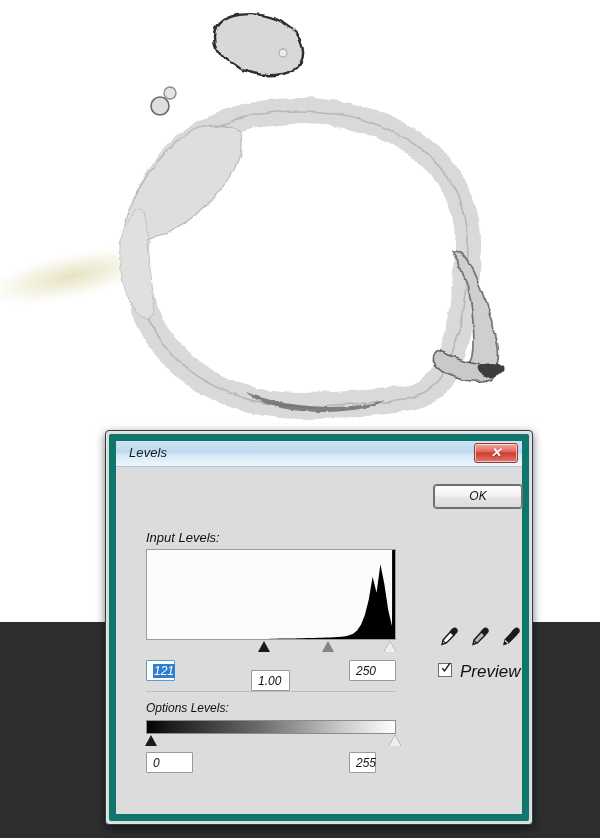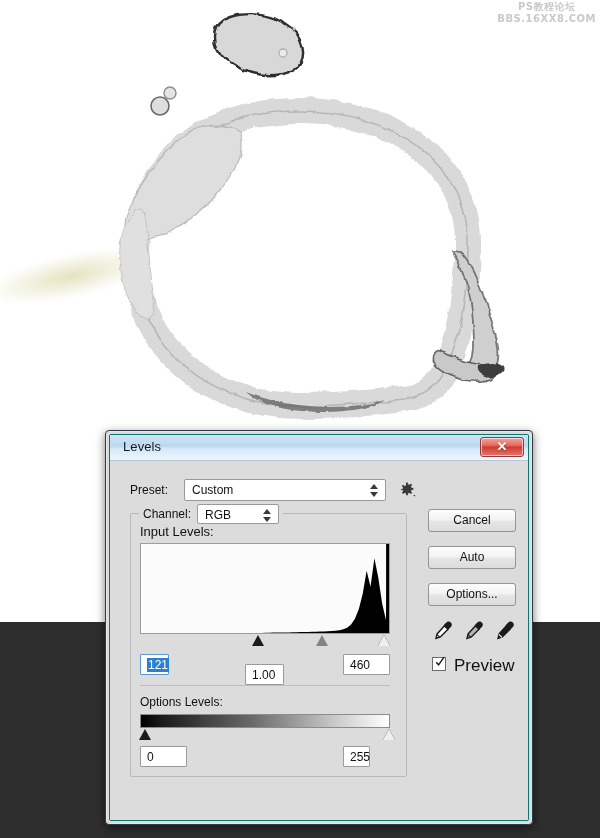--- a/index.html
+++ b/index.html
@@ -40,24 +40,25 @@
   .dialog{
     position:absolute;left:105px;top:430px;width:428px;height:395px;
     background:#dcdcdc;
     border:1px solid #2d3b4b;
     border-radius:4px;
     box-shadow:0 3px 10px rgba(0,0,0,.55), 0 0 0 1px rgba(255,255,255,.25) inset;
     box-sizing:border-box;
   }
   .dialog-inner{
     position:absolute;left:3px;top:3px;right:3px;bottom:3px;
-    border:1px solid #0f766e;
+    border:7px solid #0f766e;
     background:#f97316;
     border-radius:2px;
     box-sizing:border-box;
+    font-style:italic;
   }
   .titlebar{
     position:absolute;left:0;top:0;right:0;height:26px;
     background:linear-gradient(to bottom,#cfe4f5 0%,#bcd9ef 45%,#d4e9f8 55%,#eef6fc 100%);
     border-bottom:1px solid #b7c6d3;
     box-sizing:border-box;
   }
   .title-text{
     position:absolute;left:13px;top:4px;font-size:13px;color:#1a1a1a;
     letter-spacing:.1px;
@@ -265,63 +266,34 @@
                  C262,78 238,72 224,58 C212,46 212,28 224,20 C228,17 233,16 238,15 Z" fill="#d8d8d8" stroke="#2f2f2f" stroke-width="2.4"></path>
       </g>
 
       <circle cx="283" cy="53" r="4" fill="#ececec" stroke="#b0b0b0" stroke-width="1.3"></circle>
       <circle cx="160" cy="106" r="9" fill="#dedede" stroke="#6a6a6a" stroke-width="1.6"></circle>
       <circle cx="170" cy="93" r="6" fill="#e4e4e4" stroke="#8d8d8d" stroke-width="1.4"></circle>
       <circle cx="294" cy="29" r="1.6" fill="#b9b9b9"></circle>
     </svg>
   </div>
 
-  <div class="watermark">
-    <span class="wm1">PS教程论坛</span>
-    <span class="wm2">BBS.16XX8.COM</span>
-  </div>
 
   <div class="dialog">
     <div class="dialog-inner">
 
       <div class="titlebar">
         <div class="title-text">Levels</div>
         <div class="close-btn">
           <div class="x">✕</div>
         </div>
       </div>
 
       <div class="body">
 
-        <div class="row-preset">
-          <div class="lbl label-preset">Preset:</div>
-          <div class="combo combo-preset">
-            <div class="ctext">Custom</div>
-            <div class="spin"></div>
-          </div>
-          <div class="gear">
-            <svg viewBox="0 0 20 20" width="18" height="18">
-              <g fill="#3a3a3a">
-                <path d="M10 6.2a3.8 3.8 0 1 0 0 7.6 3.8 3.8 0 0 0 0-7.6zm0 1.9a1.9 1.9 0 1 1 0 3.8 1.9 1.9 0 0 1 0-3.8z"></path>
-                <path d="M9.1 1.6h1.8l.3 2.1 1.5.6 1.7-1.3 1.3 1.3-1.3 1.7.6 1.5 2.1.3v1.8l-2.1.3-.6 1.5 1.3 1.7-1.3 1.3-1.7-1.3-1.5.6-.3 2.1H9.1l-.3-2.1-1.5-.6-1.7 1.3-1.3-1.3 1.3-1.7-.6-1.5-2.1-.3V9.1l2.1-.3.6-1.5L4.3 5.6l1.3-1.3 1.7 1.3 1.5-.6z"></path>
-              </g>
-              <path d="M17 15.5l2.4 0-1.2 2z" fill="#3a3a3a"></path>
-            </svg>
-          </div>
-        </div>
-
-        <div class="groupbox">
-          <div class="gb-legend">
-            <span class="lbl">Channel:</span>
-            <span class="combo combo-channel">
-              <span class="ctext">RGB</span>
-              <span class="spin"></span>
-            </span>
-          </div>
-        </div>
+
 
         <div class="lbl label-input">Input Levels:</div>
 
         <div class="histo">
           <svg id="histo-svg" width="248" height="89" viewBox="0 0 256 89" preserveAspectRatio="none">
               <path d="M0,89 L0.00,89.00 L4.02,89.00 L8.03,89.00 L12.05,89.00 L16.06,89.00 L20.08,89.00 L24.09,89.00 L28.11,89.00 L32.13,89.00 L36.14,89.00 L40.16,89.00 L44.17,89.00 L48.19,89.00 L52.20,89.00 L56.22,89.00 L60.24,89.00 L64.25,89.00 L68.27,89.00 L72.28,89.00 L76.30,89.00 L80.31,89.00 L84.33,89.00 L88.35,89.00 L92.36,89.00 L96.38,89.00 L100.39,89.00 L104.41,89.00 L108.42,89.00 L112.44,89.00 L116.45,89.00 L120.47,89.00 L124.49,89.00 L128.50,88.73 L132.52,88.64 L136.53,88.56 L140.55,88.56 L144.56,88.47 L148.58,88.47 L152.60,88.38 L156.61,88.29 L160.63,88.20 L164.64,88.11 L168.66,88.02 L172.67,87.93 L176.69,87.84 L180.71,87.67 L184.72,87.58 L188.74,87.49 L192.75,87.31 L196.77,87.04 L200.78,86.69 L204.80,86.15 L208.82,85.26 L212.83,83.66 L216.85,80.55 L220.86,74.76 L224.88,64.97 L228.89,49.84 L232.91,26.70 L236.93,42.72 L240.94,14.24 L244.96,33.82 L248.97,59.63 L252.99,76.54 L256.00,0.00 L256,89 Z" fill="#000000"></path>
               <rect x="253" y="0" width="3" height="89" fill="#000000"></rect>
             </svg>
         </div>
 
@@ -337,21 +309,21 @@
             </div>
         </div>
 
         <div class="numfield nf-shadow sel">
           <span>121</span>
         </div>
         <div class="numfield nf-mid">
           <span>1.00</span>
         </div>
         <div class="numfield nf-high">
-          <span>460</span>
+          <span>250</span>
         </div>
 
         <div class="sep"></div>
 
         <div class="lbl label-output">Options Levels:</div>
 
         <div class="grad"></div>
         <div class="slider-track-out">
           <div class="marker m-black" style="left:-1px;">
               <i></i>
@@ -361,23 +333,21 @@
             </div>
         </div>
 
         <div class="numfield nf-out-low">
           <span>0</span>
         </div>
         <div class="numfield nf-out-high">
           <span>255</span>
         </div>
 
-        <div class="btn btn-cancel">Cancel</div>
-        <div class="btn btn-auto">Auto</div>
-        <div class="btn btn-options">Options...</div>
+        <div class="btn primary btn-ok">OK</div>
 
         <div class="droppers">
           <div class="dropper" style="left:0px;">
             <svg viewBox="0 0 24 24" width="22" height="24">
               <g stroke="#1b1b1b" stroke-width="1.6" fill="#1b1b1b">
                 <path d="M16.2 3.2c1.1-1.1 2.8-1.1 3.8 0 1.1 1.1 1.1 2.8 0 3.8l-2.4 2.4-3.8-3.8z"></path>
                 <path d="M13.6 6.4l3.8 3.8-8.3 8.3-4.7 1.6 1.2-4.9z" fill="#ffffff"></path>
                 <path d="M5.4 15.6l3.3 3.3" stroke-width="1.2"></path>
               </g>
             </svg>

